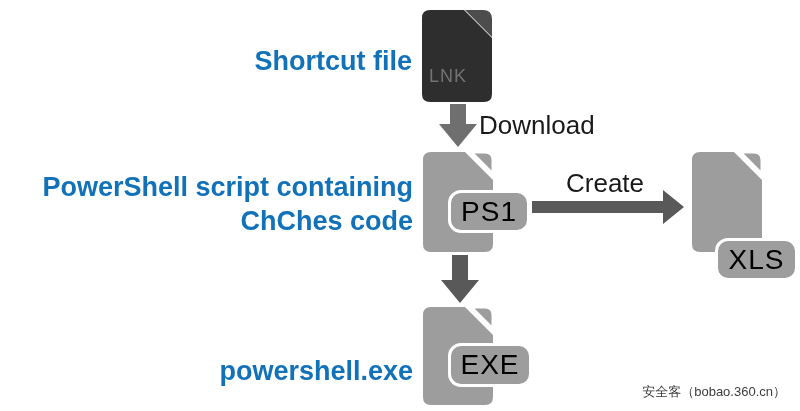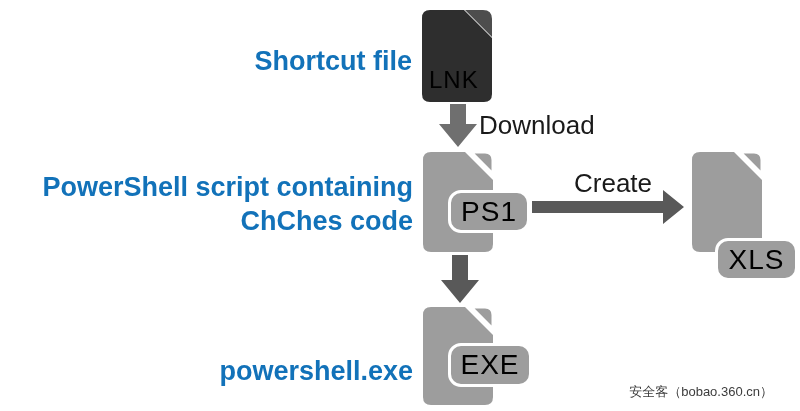--- a/index.html
+++ b/index.html
@@ -38,27 +38,27 @@
     border-radius: 13px;
     color: #000000;
     font-size: 28px;
     display: flex;
     align-items: center;
     justify-content: center;
     letter-spacing: 1px;
   }
   .lnk-text {
     position: absolute;
-    color: #000000;
-    font-size: 24px;
+    color: #737373;
+    font-size: 18px;
     letter-spacing: 1px;
   }
   .watermark {
     position: absolute;
-    right: 27px;
+    right: 14px;
     top: 383px;
     font-size: 13px;
     color: #3c3c3c;
     text-shadow: 1px 1px 0 rgba(255,255,255,0.95);
     white-space: nowrap;
   }
 </style>
 </head>
 <body>
 
@@ -84,21 +84,21 @@
 
   <svg class="abs" style="left:423px; top:152px;" width="70" height="100" viewBox="0 0 70 100">
     <path d="M 8,0 H 42 L 70,28 V 92 Q 70,100 62,100 H 8 Q 0,100 0,92 V 8 Q 0,0 8,0 Z" fill="#9d9d9d"></path>
     <path d="M 48,0 H 62 Q 70,0 70,8 V 22 Z" fill="#9d9d9d" stroke="#ffffff" stroke-width="3" stroke-linejoin="round"></path>
   </svg>
   <div class="badge" style="left:448px; top:190px; width:82px; height:43px;">PS1</div>
 
   <svg class="abs" style="left:532px; top:189px;" width="152" height="36" viewBox="0 0 152 36">
     <polygon points="0,12 131,12 131,1 152,18 131,35 131,24 0,24" fill="#595959"></polygon>
   </svg>
-  <div class="abs edge-label" style="left:566px; top:168px;margin-left:8px;">Create</div>
+  <div class="abs edge-label" style="left:566px; top:168px;">Create</div>
 
   <svg class="abs" style="left:692px; top:152px;" width="70" height="100" viewBox="0 0 70 100">
     <path d="M 8,0 H 42 L 70,28 V 92 Q 70,100 62,100 H 8 Q 0,100 0,92 V 8 Q 0,0 8,0 Z" fill="#9d9d9d"></path>
     <path d="M 48,0 H 62 Q 70,0 70,8 V 22 Z" fill="#9d9d9d" stroke="#ffffff" stroke-width="3" stroke-linejoin="round"></path>
   </svg>
   <div class="badge" style="left:715px; top:190px; width:83px; height:43px;margin-top:48px;">XLS</div>
 
   <svg class="abs" style="left:440px; top:255px;" width="40" height="48" viewBox="0 0 40 48">
     <polygon points="12,0 28,0 28,25 39,25 20,48 1,25 12,25" fill="#595959"></polygon>
   </svg>

